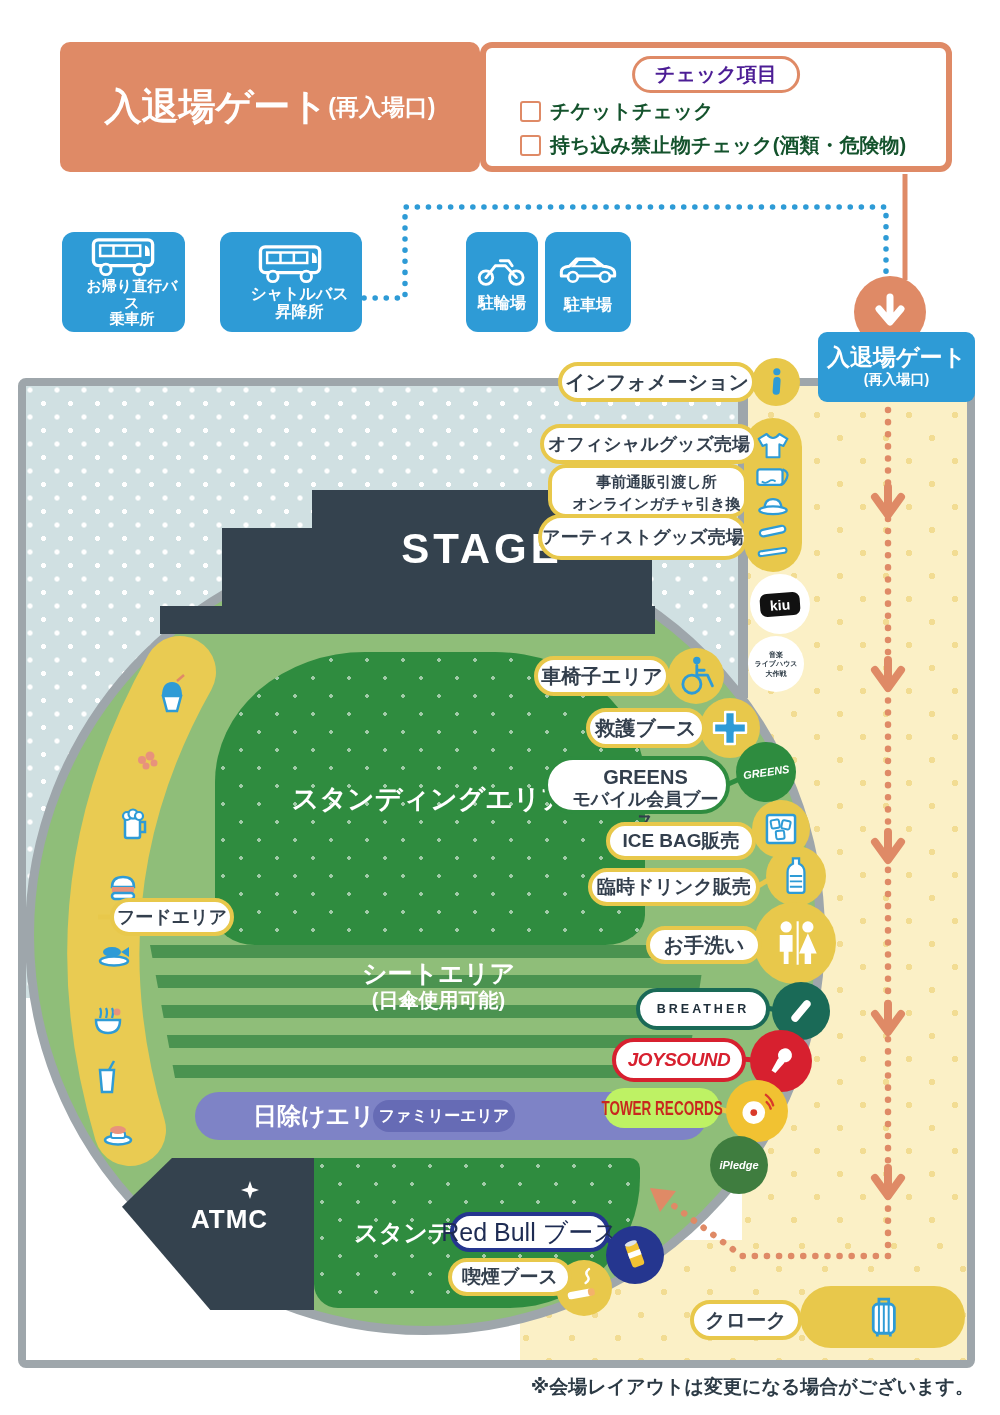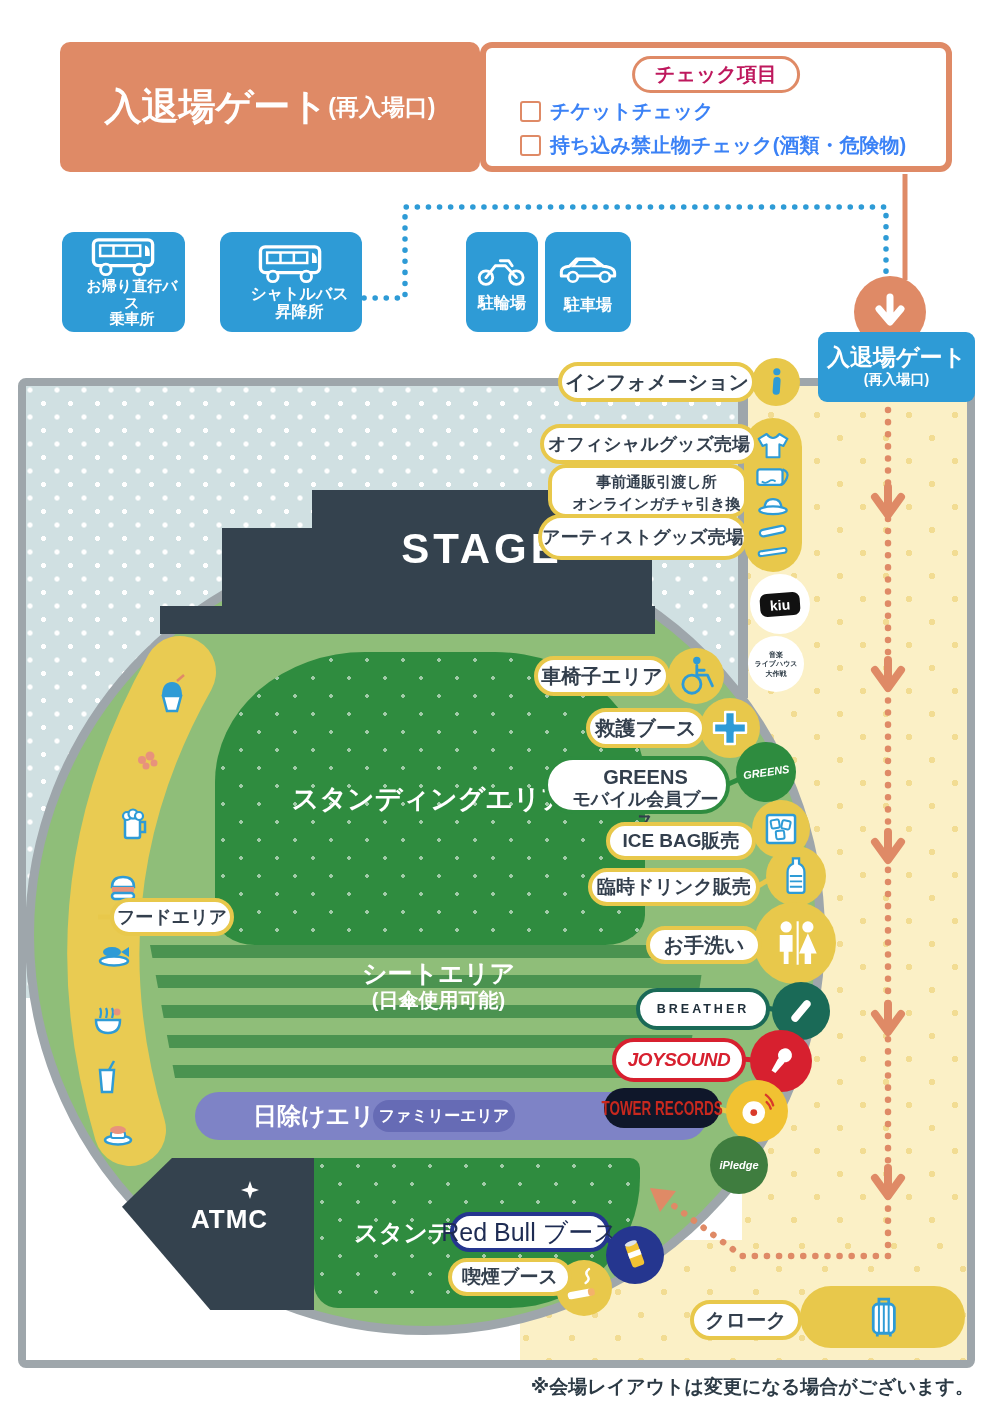--- a/index.html
+++ b/index.html
@@ -7,22 +7,22 @@
         font-family:"Liberation Sans","DejaVu Sans",sans-serif;}
   .abs{position:absolute;box-sizing:border-box;}
   .flexc{display:flex;align-items:center;justify-content:center;}
   .col{flex-direction:column;}
   
   .hdr{left:60px;top:42px;width:420px;height:130px;background:#DF8A66;border-radius:10px;z-index:60;color:#fff;}
   .hdr .t1{font-size:37px;font-weight:bold;}
   .hdr .t2{font-size:23px;font-weight:bold;}
   .chk{left:480px;top:42px;width:472px;height:130px;background:#fff;border:6px solid #DF8A66;border-radius:12px;z-index:59;}
   .chk-pill{left:50%;top:8px;transform:translateX(-50%);background:#fff;border:3.5px solid #DF8A66;border-radius:999px;
-            padding:2px 20px;color:#be185d;font-weight:bold;font-size:20px;white-space:nowrap;}
-  .chk-row{display:flex;align-items:center;color:#3b82f6;font-weight:bold;font-size:20px;white-space:nowrap;}
+            padding:2px 20px;color:#4c1d95;font-weight:bold;font-size:20px;white-space:nowrap;}
+  .chk-row{display:flex;align-items:center;color:#14532d;font-weight:bold;font-size:20px;white-space:nowrap;}
   .ckbox{display:inline-block;width:17px;height:17px;border:2.5px solid #DF8A66;border-radius:3px;margin-right:9px;flex:none;}
   
   .tbox{background:#2E9BD6;border-radius:12px;color:#fff;font-weight:bold;text-align:center;line-height:1.12;z-index:5;}
   .blk{display:block;margin-left:17px;}
   
   .gate-circle{left:854px;top:276px;width:72px;height:72px;background:#DF8A66;border-radius:50%;z-index:61;}
   .gate-box{left:818px;top:332px;width:157px;height:70px;background:#2E9BD6;border-radius:9px;z-index:62;color:#fff;text-align:center;}
   .gate-box .g1{font-size:23px;font-weight:bold;line-height:1.1;}
   .gate-box .g2{font-size:14px;font-weight:bold;}
   
@@ -390,21 +390,21 @@
   </div>
   <div class="abs flexc" style="left:750px;top:1030px;width:62px;height:62px;background:#D7202F;border-radius:50%;z-index:50;">
     <svg width="48" height="48" viewBox="-31 -31 62 62">
         <g transform="rotate(35)">
           <circle cx="0" cy="-9" r="9" fill="#fff"></circle>
           <path d="M-5 -1 L-3 17 h6 L5 -1 z" fill="#fff"></path>
         </g>
       </svg>
   </div>
 
-  <div class="abs flexc" style="left:604px;top:1088px;width:116px;height:40px;background:#0f172a;border-radius:20px;z-index:50;align-items:center;">
+  <div class="abs flexc" style="left:604px;top:1088px;width:116px;height:40px;background:#bef264;border-radius:20px;z-index:50;align-items:center;">
     <span style="font-size:13.5px;font-weight:bold;color:#C8281E;white-space:nowrap;transform:scale(1,1.45);">TOWER RECORDS</span>
   </div>
   <div class="abs flexc" style="left:726px;top:1080px;width:62px;height:62px;background:#F1C232;border-radius:50%;z-index:50;">
     <svg width="50" height="50" viewBox="0 0 62 62">
         <circle cx="27" cy="33" r="14" fill="#fff"></circle>
         <circle cx="27" cy="33" r="4.2" fill="#D93A2B"></circle>
         <path d="M43 20 a16 16 0 0 1 5 8 M42 11 a25 25 0 0 1 9 13" fill="none" stroke="#D93A2B" stroke-width="3" stroke-linecap="round"></path>
       </svg>
   </div>
 

